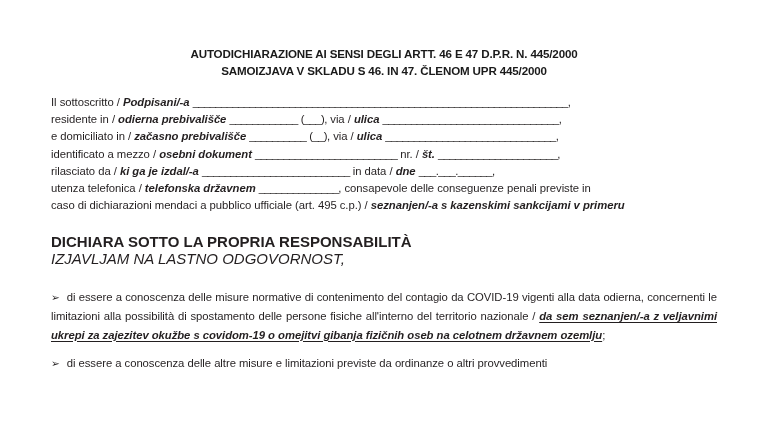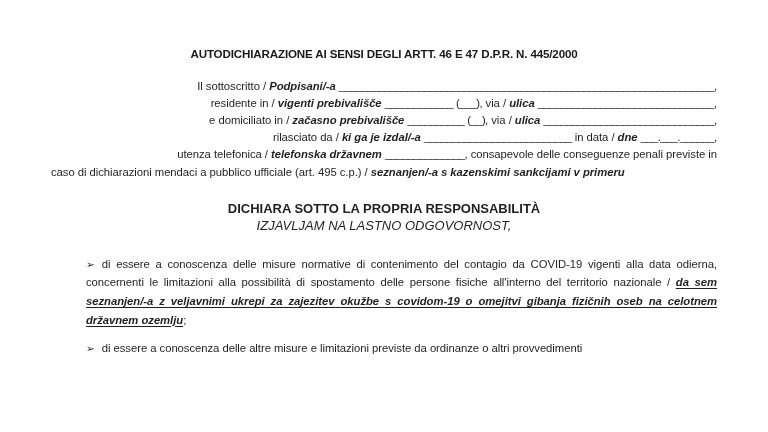--- a/index.html
+++ b/index.html
@@ -36,55 +36,53 @@
 
   .form-block {
     margin-top: 15px;
     font-size: 11.3px;
     line-height: 17.2px;
     letter-spacing: -0.05px;
   }
   .form-line {
     white-space: nowrap;
     overflow: hidden;
-    text-align: right;
   }
   .it { font-weight: normal; font-style: normal; }
   .sl { font-weight: bold; font-style: italic; }
   .sep { font-weight: normal; font-style: normal; }
   .fill {
     font-weight: normal;
     letter-spacing: -0.6px;
   }
   .para {
     text-align: justify;
     text-justify: inter-word;
     font-size: 11.3px;
     line-height: 17.2px;
     letter-spacing: -0.05px;
   }
   .para-tight { white-space: normal; }
 
   .declare {
-    text-align: center;
+    text-align: left;
     margin-top: 19px;
-    font-size: 13px;
+    font-size: 15px;
     line-height: 17px;
   }
   .declare-it { font-weight: bold; }
   .declare-sl { font-weight: normal; font-style: italic; }
 
   .bullets { margin-top: 21px; }
   .bullet-item {
     position: relative;
     font-size: 11.3px;
     line-height: 18.6px;
     text-align: justify;
     letter-spacing: -0.05px;
-    margin-left: 35px;
   }
   .bullet-item + .bullet-item { margin-top: 10px; }
   .bullet-glyph {
     font-family: "DejaVu Sans", sans-serif;
     font-size: 10.5px;
     margin-right: 7px;
     color: #231f20;
   }
   .sl-u {
     font-weight: bold;
@@ -92,55 +90,66 @@
     text-decoration: underline;
     text-underline-offset: 1.5px;
   }
 </style>
 </head>
 <body>
 
 <div class="page">
 
   <div class="doc-title title-line-1">AUTODICHIARAZIONE AI SENSI DEGLI ARTT. 46 E 47 D.P.R. N. 445/2000</div>
+  <div class="doc-title title-line-2">SAMOIZJAVA V SKLADU S 46. IN 47. ČLENOM UPR 445/2000</div>
 
   <div class="form-block">
 
     <div class="form-line">
       <span class="it">Il sottoscritto</span>
       <span class="sep">/</span>
       <span class="sl">Podpisani/-a</span>
       <span class="fill">__________________________________________________________________</span><span class="it">,</span>
     </div>
 
 
     <div class="form-line">
       <span class="it">residente in</span>
       <span class="sep">/</span>
-      <span class="sl">vigenti prebivališče</span>
+      <span class="sl">odierna prebivališče</span>
       <span class="fill">____________</span>
       <span class="fill">(___)</span><span class="it">,</span>
       <span class="it">via</span>
       <span class="sep">/</span>
       <span class="sl">ulica</span>
       <span class="fill">_______________________________</span><span class="it">,</span>
     </div>
 
     <div class="form-line">
       <span class="it">e domiciliato in</span>
       <span class="sep">/</span>
       <span class="sl">začasno prebivališče</span>
       <span class="fill">__________</span>
       <span class="fill">(__)</span><span class="it">,</span>
       <span class="it">via</span>
       <span class="sep">/</span>
       <span class="sl">ulica</span>
       <span class="fill">______________________________</span><span class="it">,</span>
     </div>
 
+    <div class="form-line">
+      <span class="it">identificato a mezzo</span>
+      <span class="sep">/</span>
+      <span class="sl">osebni dokument</span>
+      <span class="fill">_________________________</span>
+      <span class="it">nr.</span>
+      <span class="sep">/</span>
+      <span class="sl">št.</span>
+      <span class="fill">_____________________</span><span class="it">,</span>
+    </div>
 
     <div class="form-line">
       <span class="it">rilasciato da</span>
       <span class="sep">/</span>
       <span class="sl">ki ga je izdal/-a</span>
       <span class="fill">__________________________</span>
       <span class="it">in data</span>
       <span class="sep">/</span>
       <span class="sl">dne</span>
       <span class="fill">___.___.______</span><span class="it">,</span>

